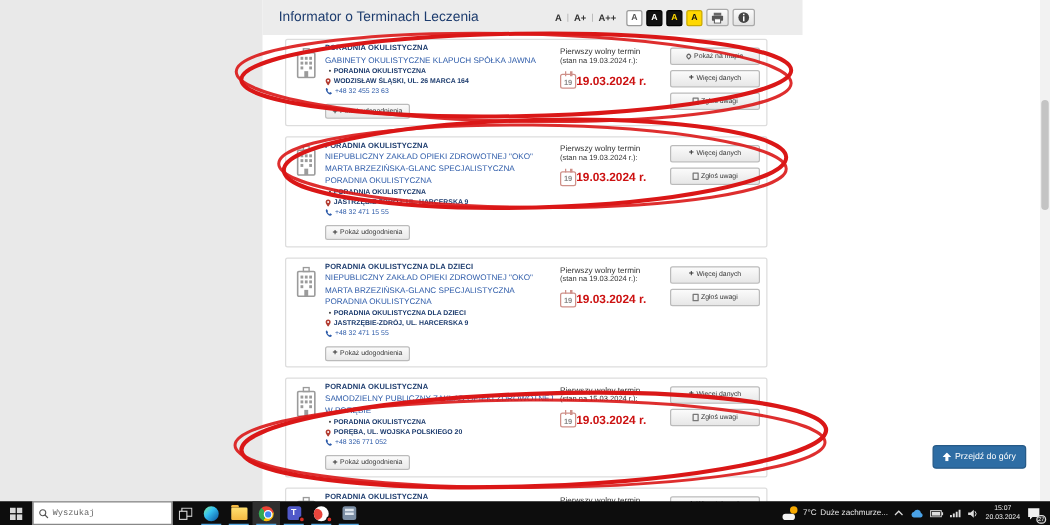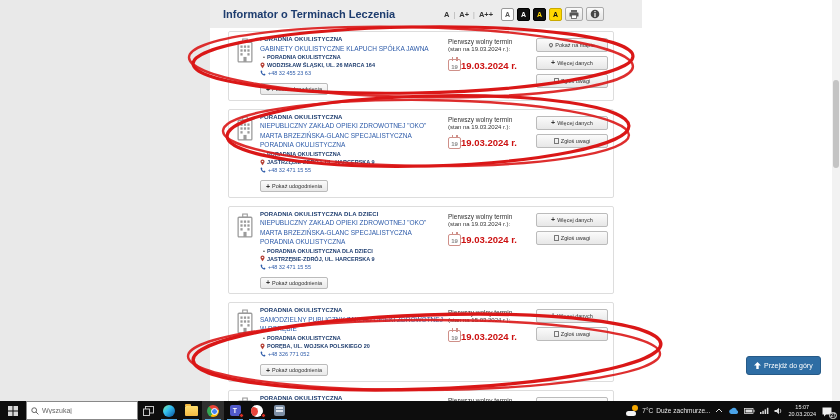--- a/index.html
+++ b/index.html
@@ -2,21 +2,21 @@
 <html style="--navy: #1d3c6e; --link: #2d5ba9; --date-red: #cc1111; --annotation: #da1717; --accent: #2e6da4; --taskbar-underline: #57a8e0; --contrast-yellow: #ffd800;"><head>
 <meta charset="utf-8">
 <style>
   * { margin:0; padding:0; box-sizing:border-box; }
   html,body { width:840px; height:420px; overflow:hidden; font-family:"Liberation Sans", sans-serif; }
   .viewport { position:relative; width:840px; height:420px; background:#e9e9e9; overflow:hidden; }
 
   
   .content { position:absolute; left:210px; top:0; width:622px; height:401px; background:#fff; }
   .page-header { position:relative; width:432px; height:28px; background:#ececec; }
-  .page-title { padding-left:13px; line-height:28px; font-size:11px; font-weight:bold; color:var(--navy,#1d3c6e); }
+  .page-title { padding-left:13px; line-height:28px; font-size:11px; font-weight:normal; color:var(--navy,#1d3c6e); }
   .a11y { position:absolute; left:234px; top:7px; display:flex; align-items:center; gap:3px; }
   .fs-link { font-size:7.5px; font-weight:bold; color:#333; cursor:pointer; }
   .fs-sep { color:#aaa; font-size:7px; margin:0 1px; }
   .sq { width:13px; height:13px; border:1px solid #999; border-radius:2px; font-size:7px; font-weight:bold;
         display:flex; align-items:center; justify-content:center; background:#fff; color:#555; cursor:pointer; }
   .sq.first { margin-left:5px; }
   .sq.dark { background:#111; color:#fff; border-color:#000; }
   .sq.darky { background:#111; color:var(--contrast-yellow,#ffd800); border-color:#000; }
   .sq.yellow { background:var(--contrast-yellow,#ffd800); color:#111; border-color:#c9a900; }
   .tool { width:18px; height:14px; border:1px solid #aaa; border-radius:2px; background:linear-gradient(#fbfbfb,#e3e3e3);
@@ -62,21 +62,21 @@
   .scrollbar { position:absolute; left:832px; top:0; width:8px; height:401px; background:#f2f2f2; z-index:10; }
   .scroll-thumb { position:absolute; top:80px; left:1px; width:6px; height:88px; background:#c4c4c4; border-radius:3px; }
   .annotations { position:absolute; left:0; top:0; z-index:40; pointer-events:none; }
   .anno { fill:none; stroke:var(--annotation,#da1717); stroke-linecap:round; }
 
   
   .taskbar { position:absolute; left:0; top:401px; width:840px; height:19px; background:#0d0d0d;
              display:flex; align-items:center; z-index:60; }
   .tb-start { width:26px; height:19px; display:flex; align-items:center; justify-content:center; cursor:pointer; }
   .tb-search { width:112px; height:19px; background:#fff; display:flex; align-items:center; gap:3px; padding:0 4px; border:1px solid #888; }
-  .tb-search input { border:none; outline:none; background:transparent; font-size:7px; width:86px; color:#444; font-family:Liberation Sans, sans-serif; }
+  .tb-search input { border:none; outline:none; background:transparent; font-size:7px; width:86px; color:#444; font-family:Liberation Mono, monospace; }
   .tb-search input::placeholder { color:#666; }
   .tb-btn { width:20px; height:19px; display:flex; align-items:center; justify-content:center; cursor:pointer; }
   .tb-app { position:relative; width:22px; height:19px; display:flex; align-items:center; justify-content:center; cursor:pointer; }
   .tb-app::after { content:""; position:absolute; bottom:0; left:3px; right:3px; height:1.5px; background:var(--taskbar-underline,#57a8e0); }
   .tb-app.active { background:#2f2f2f; }
   .badge-dot { position:absolute; right:2px; bottom:2px; width:5px; height:5px; border-radius:50%; background:#d93025; border:0.5px solid #0d0d0d; }
   .icon-edge { width:12px; height:12px; border-radius:50%; background:linear-gradient(135deg,#7ce8a0 5%,#35c1f1 40%,#0c59a4 95%); }
   .icon-folder { width:13px; height:10px; background:linear-gradient(#ffdf70,#f4b942); border-radius:1px; position:relative; }
   .icon-folder::before { content:""; position:absolute; top:-2px; left:0; width:6px; height:2px; background:#f4b942; border-radius:1px 1px 0 0; }
   .icon-chrome { width:12px; height:12px; border-radius:50%; position:relative;

